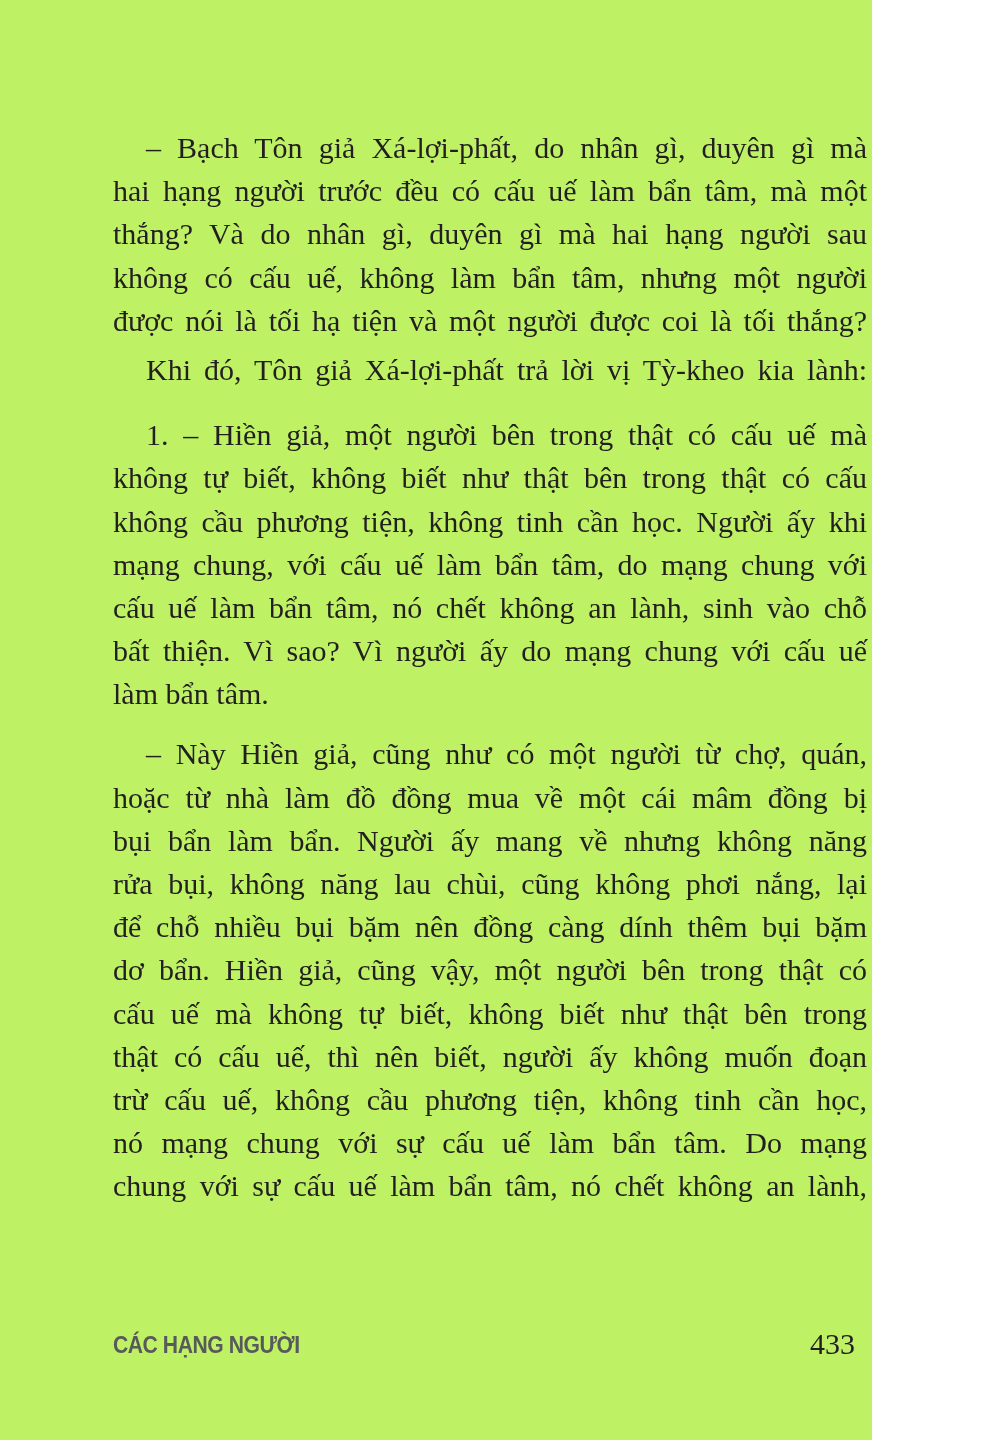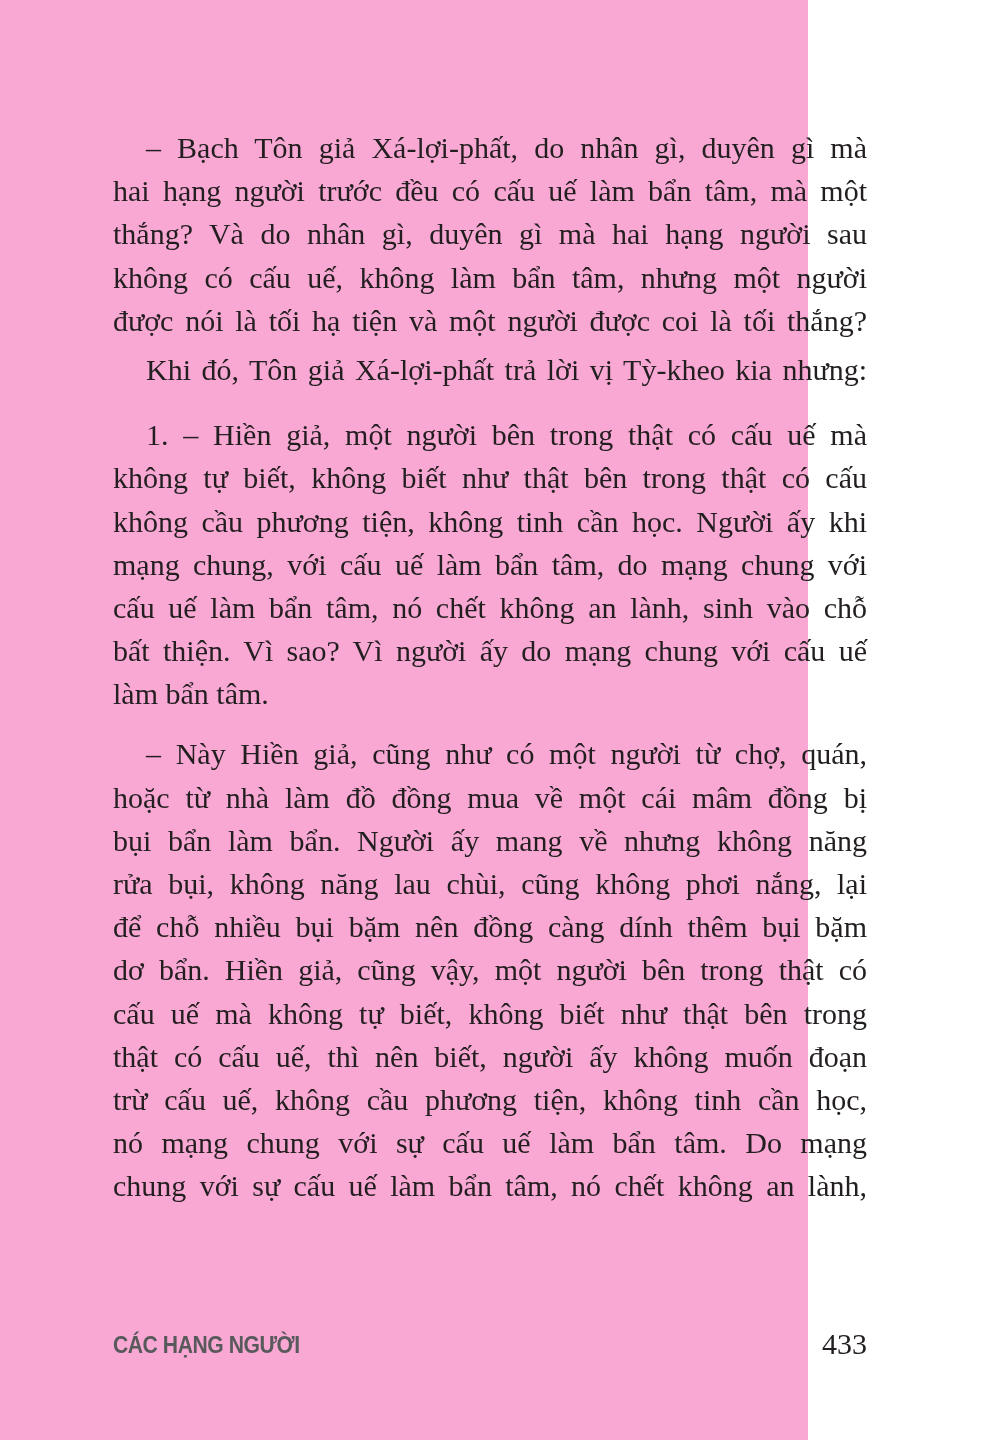--- a/index.html
+++ b/index.html
@@ -10,23 +10,23 @@
     body {
       width: 1000px;
       height: 1440px;
       position: relative;
       overflow: hidden;
     }
     .page {
       position: absolute;
       left: 0;
       top: 0;
-      width: 808px;
+      width: 872px;
       height: 1440px;
-      background: #f9a8d4;
+      background: #bef264;
     }
     .text-block {
       position: absolute;
       left: 113px;
       top: 126px;
       width: 754px;
       font-family: "Liberation Serif", "DejaVu Serif", serif;
       font-size: 30px;
       line-height: 43.2px;
       color: #231f20;
@@ -59,21 +59,21 @@
       font-family: "Liberation Sans", "DejaVu Sans", sans-serif;
       font-weight: bold;
       font-size: 24px;
       color: #58595b;
       letter-spacing: -0.5px;
       transform: scaleX(0.88);
       transform-origin: left center;
     }
     .page-number {
       position: absolute;
-      right: 0;
+      right: 12px;
       top: 0;
       font-family: "Liberation Serif", "DejaVu Serif", serif;
       font-size: 30px;
       color: #231f20;
     }
   </style>
 </head>
 <body>
 
 <div class="page">
@@ -81,21 +81,21 @@
 
     <div class="para-wrap">
       <span class="line first">– Bạch Tôn giả Xá-lợi-phất, do nhân gì, duyên gì mà</span>
       <span class="line">hai hạng người trước đều có cấu uế làm bẩn tâm, mà một</span>
       <span class="line">thắng? Và do nhân gì, duyên gì mà hai hạng người sau</span>
       <span class="line">không có cấu uế, không làm bẩn tâm, nhưng một người</span>
       <span class="line">được nói là tối hạ tiện và một người được coi là tối thắng?</span>
     </div>
 
     <div class="para-wrap" style="margin-top:6px">
-      <span class="line first">Khi đó, Tôn giả Xá-lợi-phất trả lời vị Tỳ-kheo kia nhưng:</span>
+      <span class="line first">Khi đó, Tôn giả Xá-lợi-phất trả lời vị Tỳ-kheo kia lành:</span>
     </div>
 
     <div class="para-wrap" style="margin-top:22px">
       <span class="line first">1. – Hiền giả, một người bên trong thật có cấu uế mà</span>
       <span class="line">không tự biết, không biết như thật bên trong thật có cấu</span>
       <span class="line">không cầu phương tiện, không tinh cần học. Người ấy khi</span>
       <span class="line">mạng chung, với cấu uế làm bẩn tâm, do mạng chung với</span>
       <span class="line">cấu uế làm bẩn tâm, nó chết không an lành, sinh vào chỗ</span>
       <span class="line">bất thiện. Vì sao? Vì người ấy do mạng chung với cấu uế</span>
       <span class="line last">làm bẩn tâm.</span>

